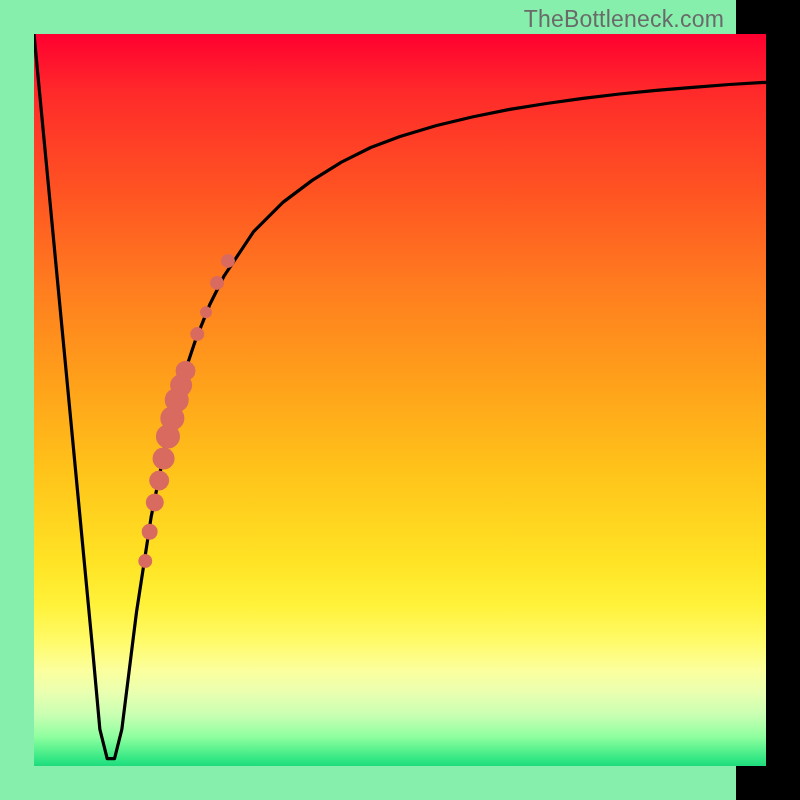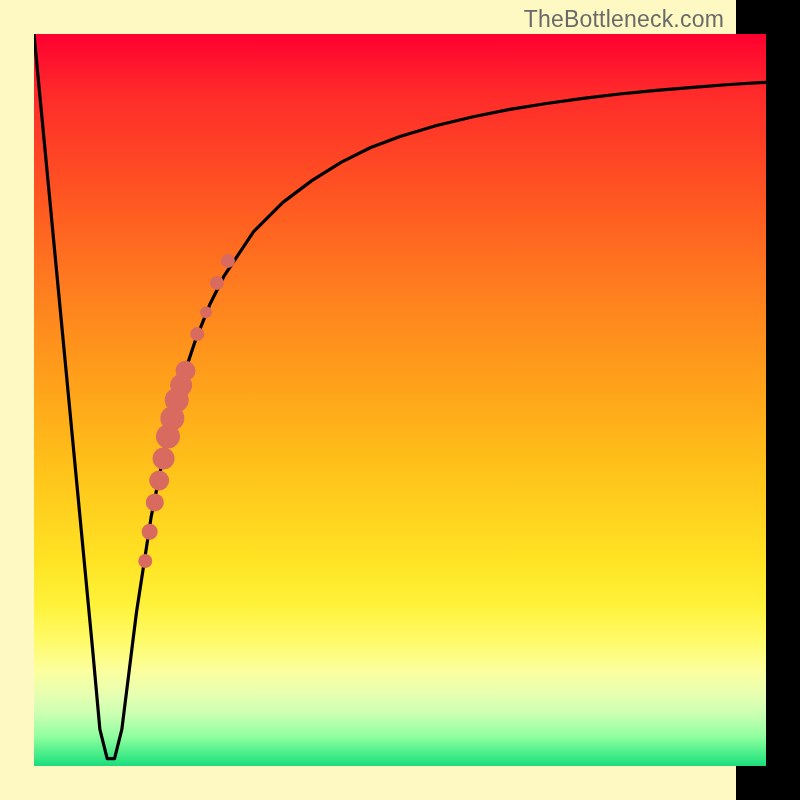--- a/index.html
+++ b/index.html
@@ -8,21 +8,21 @@
     width: 800px;
     height: 800px;
     overflow: hidden;
     background: #000;
     font-family: Arial, Helvetica, sans-serif;
   }
   .frame {
     position: relative;
     width: 736px;
     height: 800px;
-    background: #fef9c3;
+    background: #86efac;
   }
   .plot {
     position: absolute;
     left: 34px;
     top: 34px;
     width: 732px;
     height: 732px;
     overflow: hidden;
   }
   .gradient {

